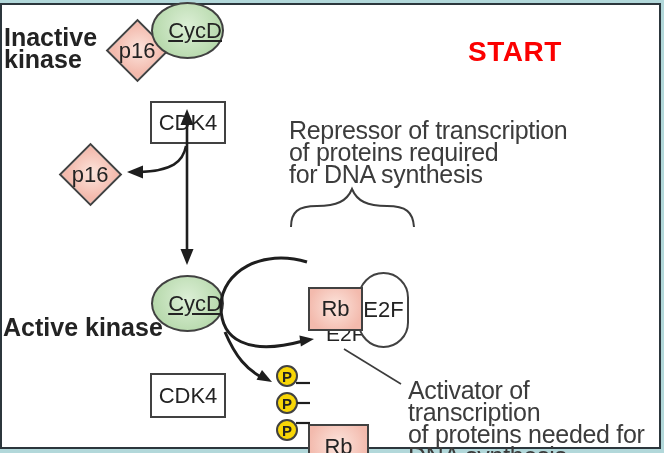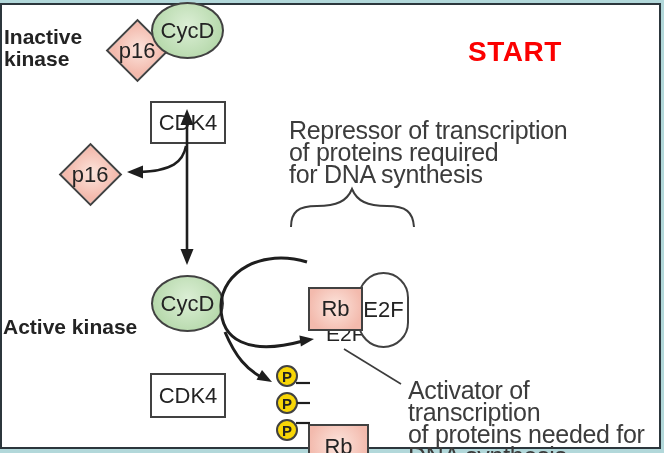--- a/index.html
+++ b/index.html
@@ -8,23 +8,24 @@
     background:var(--frame_teal,#b2d8da);
     font-family:"Liberation Sans",sans-serif;
   }
   .canvas{
     position:absolute;left:0;top:3px;width:661px;height:446px;box-sizing:border-box;
     background:var(--canvas_bg,#fff);
     border:2px solid var(--inner_border,#2c363c);
   }
   .ellipse{
     position:absolute;box-sizing:border-box;border:2px solid var(--shape_border,#414141);
-    border-radius:50%;display:flex;align-items:center;justify-content:center;
+    border-radius:50%;display:flex;align-items:center;justify-content:flex-end;
     font-size:22px;color:var(--label_text,#232323);
     background:radial-gradient(circle at 50% 42%, var(--green_center,#dcefd6) 0%, var(--green_edge,#b5d8aa) 78%);
+    text-decoration:underline;
   }
   #cycd-inactive{left:151px;top:2px;width:73px;height:57px;z-index:6;}
   #cycd-active{left:151px;top:275px;width:73px;height:57px;z-index:6;}
   .box{
     position:absolute;box-sizing:border-box;border:2px solid var(--shape_border,#414141);
     background:#fff;display:flex;align-items:center;justify-content:center;
     font-size:22px;color:var(--label_text,#232323);margin-top:44px;
   }
   #cdk4-inactive{left:150px;top:57px;width:76px;height:43px;z-index:4;}
   #cdk4-active{left:150px;top:329px;width:76px;height:45px;z-index:4;}
@@ -44,21 +45,21 @@
   #p16-bound{left:115px;top:28px;z-index:5;}
   #p16-free{left:68px;top:152px;z-index:5;}
   .pcircle{
     position:absolute;width:22px;height:22px;box-sizing:border-box;border-radius:50%;
     border:2px solid var(--shape_border,#414141);background:var(--yellow,#f8d606);
     display:flex;align-items:center;justify-content:center;
     font-size:15px;font-weight:bold;color:var(--label_text,#232323);z-index:6;
   }
   #p-circle-1{left:276px;top:365px;} #p-circle-2{left:276px;top:392px;} #p-circle-3{left:276px;top:419px;}
   .biglabel{
-    position:absolute;font-weight:bold;font-size:21px;line-height:22px;
+    position:absolute;font-weight:bold;font-size:25px;line-height:22px;
     color:var(--label_text,#232323);white-space:pre-line;z-index:2;
   }
   #inactive-label{left:4px;top:26px;}
   #active-label{left:3px;top:316px;}
   #start-label{
     position:absolute;left:468px;top:36px;font-size:28px;font-weight:bold;
     color:var(--start_red,#fb0000);letter-spacing:.5px;z-index:2;
   }
   .note{
     position:absolute;font-size:25px;line-height:22px;letter-spacing:-0.3px;

